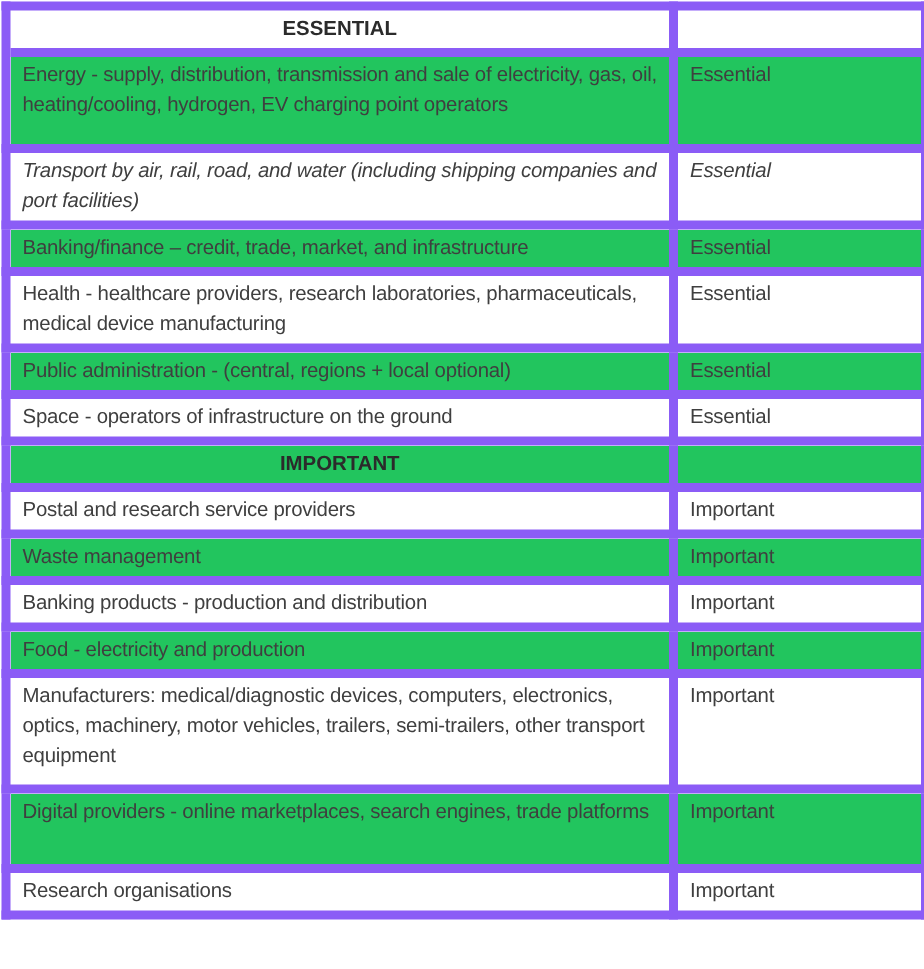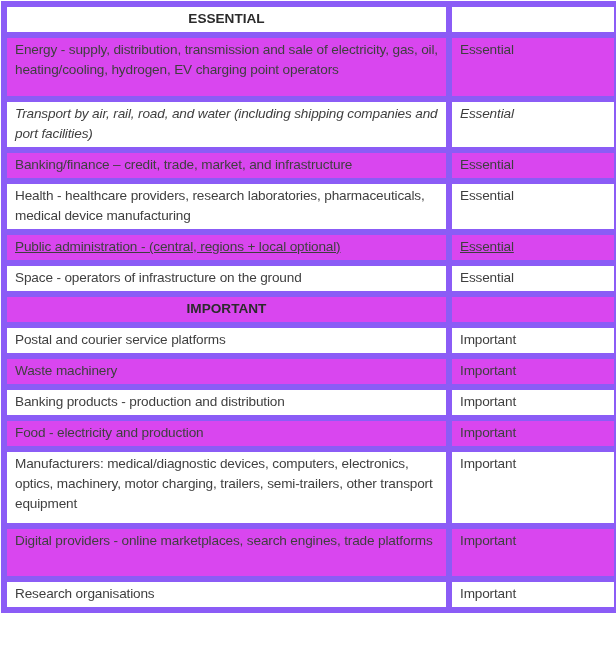--- a/index.html
+++ b/index.html
@@ -24,21 +24,21 @@
     color: #3f3f3f;
   }
   col.c1 { width: 445px; }
   col.c2 { width: 168px; }
   td {
     border: 6px solid #8b5cf6;
     vertical-align: top;
     padding: 2px 8px 3px 8px;
     overflow: hidden;
   }
-  tr.shaded td { background: #d946ef; }
+  tr.shaded td { background: #22c55e; }
   tr.hdr td {
     font-weight: bold;
     text-align: center;
     color: #2b2b2b;
     letter-spacing: 0;
   }
   tr.first-hdr td { border-bottom: 2px solid #8db4de; }
 </style>
 </head>
 <body>
@@ -63,50 +63,50 @@
           <td>Essential</td>
         </tr>
         <tr class="entry shaded" style="height: 25px;">
           <td>Banking/finance – credit, trade, market, and infrastructure</td>
           <td>Essential</td>
         </tr>
         <tr class="entry" style="height: 45px;">
           <td>Health - healthcare providers, research laboratories, pharmaceuticals, medical device manufacturing</td>
           <td>Essential</td>
         </tr>
-        <tr class="entry shaded" style="height: 26px; text-decoration: underline;">
+        <tr class="entry shaded" style="height: 26px;">
           <td>Public administration - (central, regions + local optional)</td>
           <td>Essential</td>
         </tr>
         <tr class="entry" style="height: 24px;">
           <td>Space - operators of infrastructure on the ground</td>
           <td>Essential</td>
         </tr>
         <tr class="hdr shaded" style="height: 22px;">
           <td>IMPORTANT</td>
           <td></td>
         </tr>
         <tr class="entry" style="height: 25px;">
-          <td>Postal and courier service platforms</td>
+          <td>Postal and research service providers</td>
           <td>Important</td>
         </tr>
         <tr class="entry shaded" style="height: 24px;">
-          <td>Waste machinery</td>
+          <td>Waste management</td>
           <td>Important</td>
         </tr>
         <tr class="entry" style="height: 25px;">
           <td>Banking products - production and distribution</td>
           <td>Important</td>
         </tr>
         <tr class="entry shaded" style="height: 25px;">
           <td>Food - electricity and production</td>
           <td>Important</td>
         </tr>
         <tr class="entry" style="height: 77px;">
-          <td>Manufacturers: medical/diagnostic devices, computers, electronics, optics, machinery, motor charging, trailers, semi-trailers, other transport equipment</td>
+          <td>Manufacturers: medical/diagnostic devices, computers, electronics, optics, machinery, motor vehicles, trailers, semi-trailers, other transport equipment</td>
           <td>Important</td>
         </tr>
         <tr class="entry shaded" style="height: 53px;">
           <td>Digital providers - online marketplaces, search engines, trade platforms</td>
           <td>Important</td>
         </tr>
         <tr class="entry" style="height: 28px;">
           <td>Research organisations</td>
           <td>Important</td>
         </tr>

